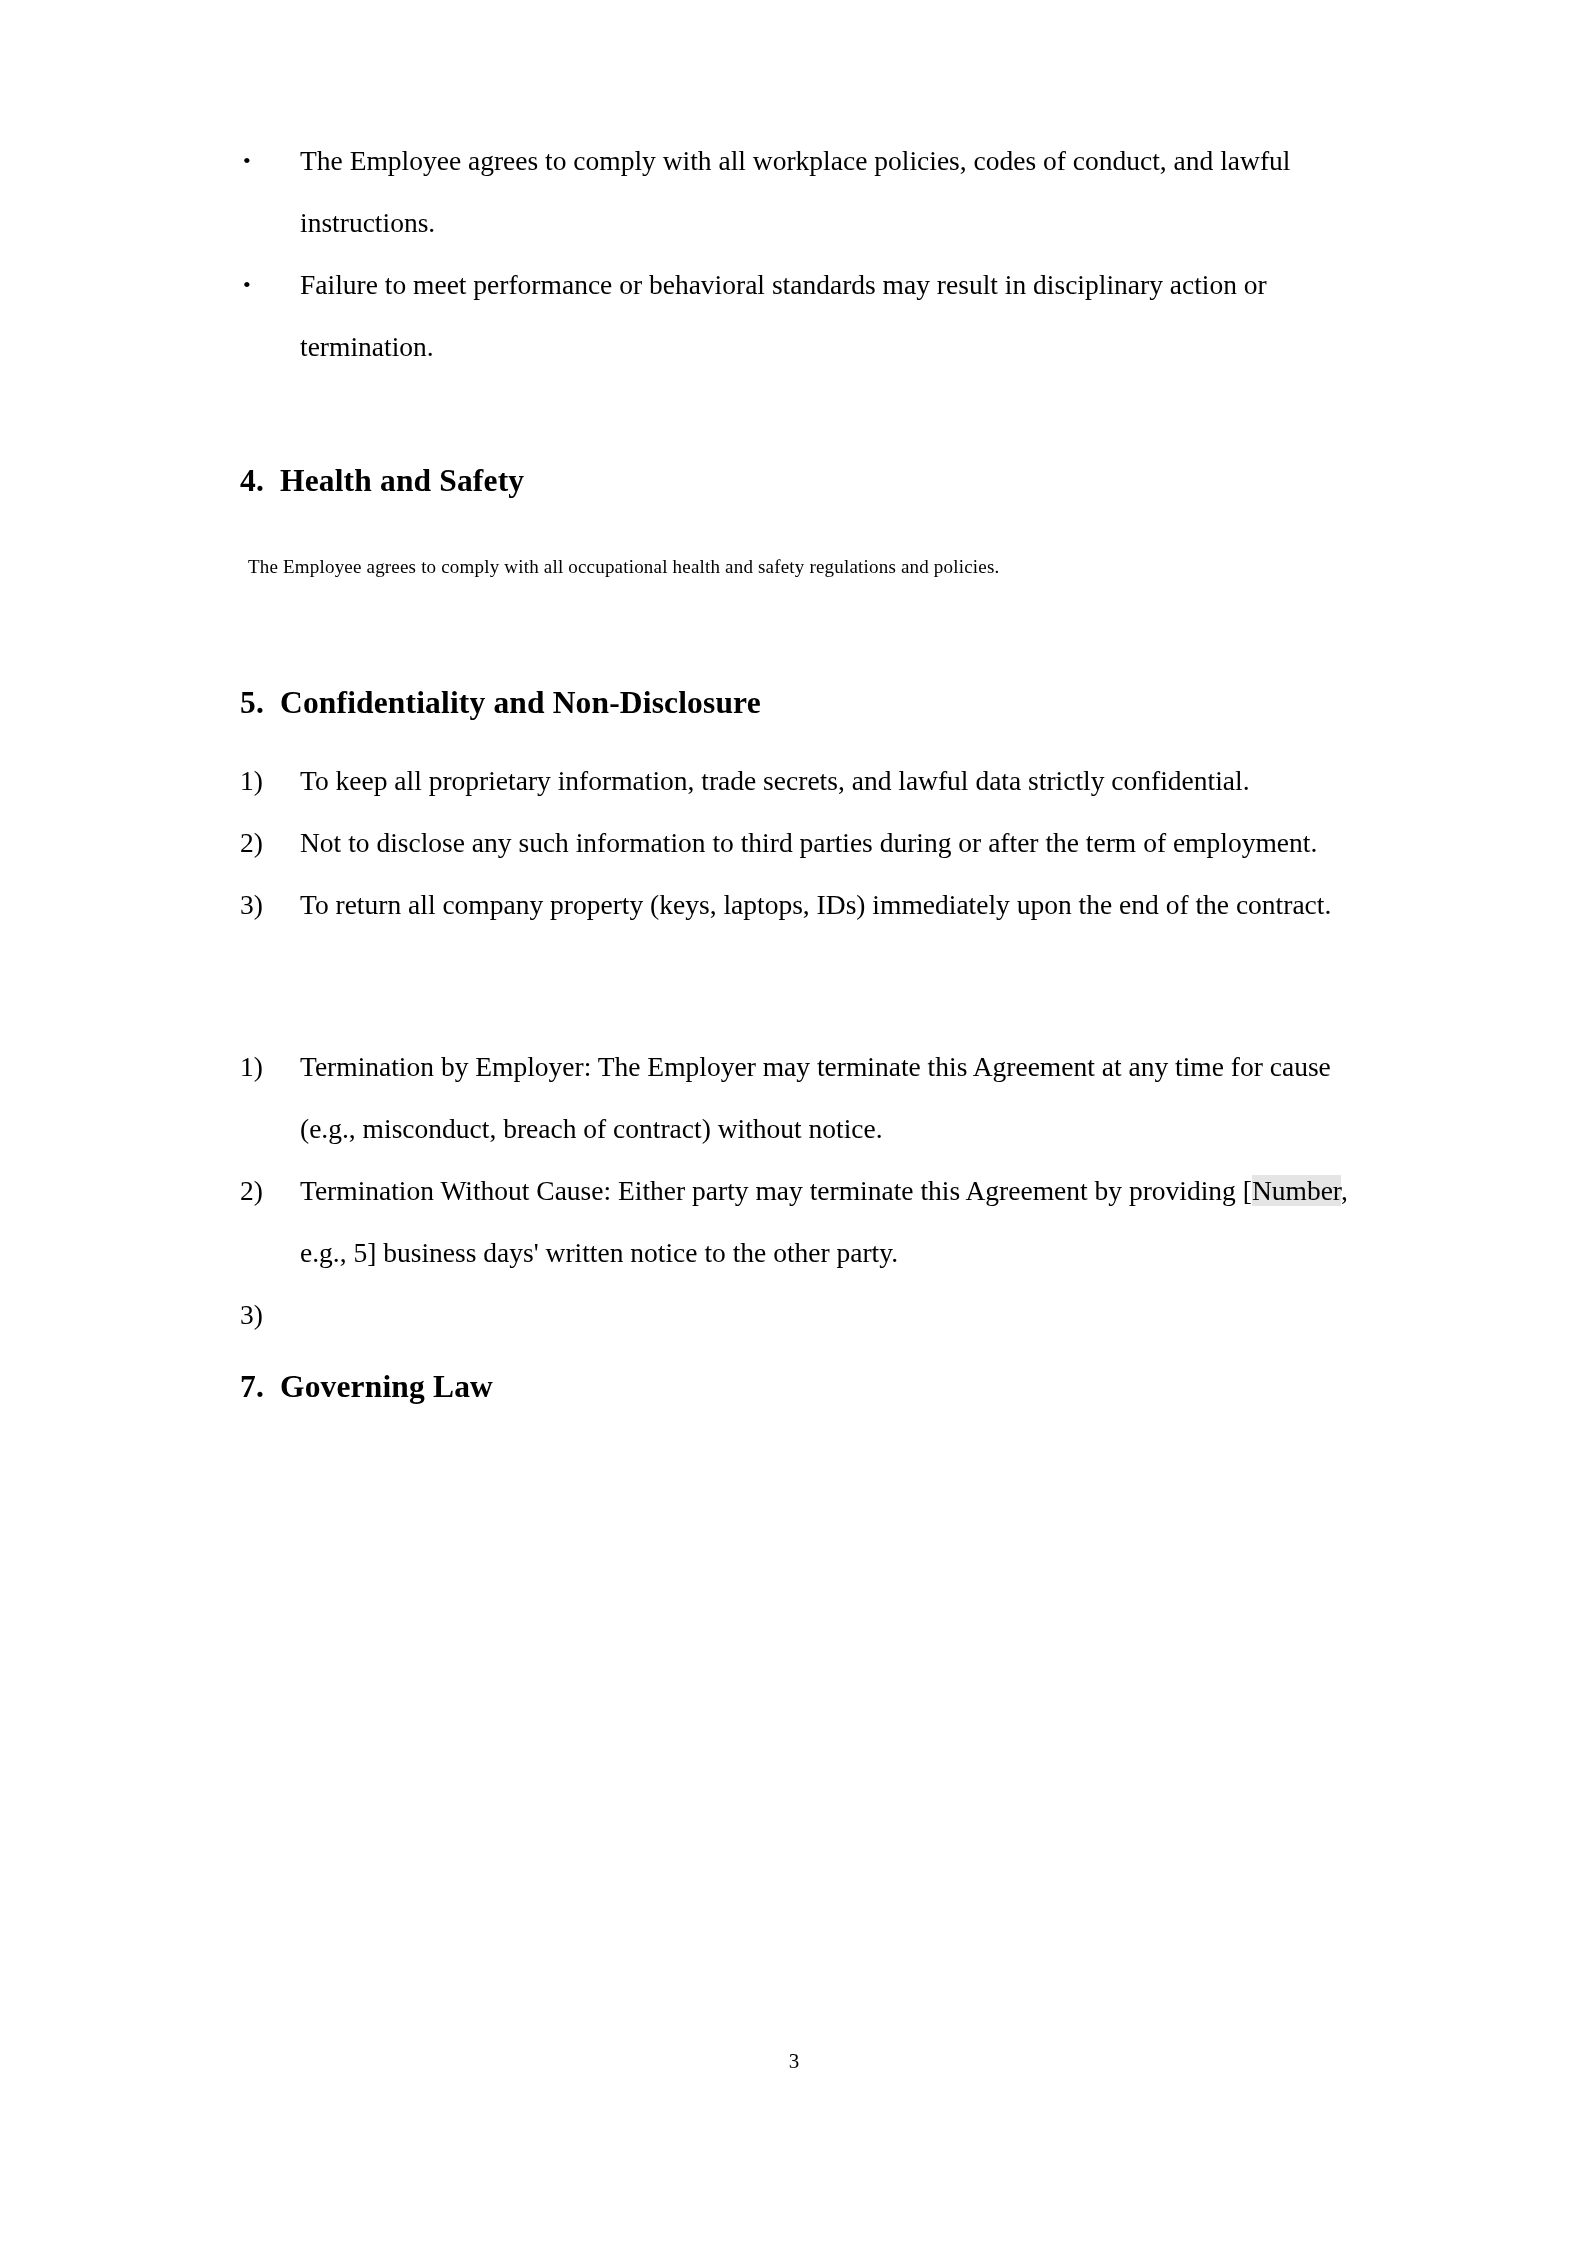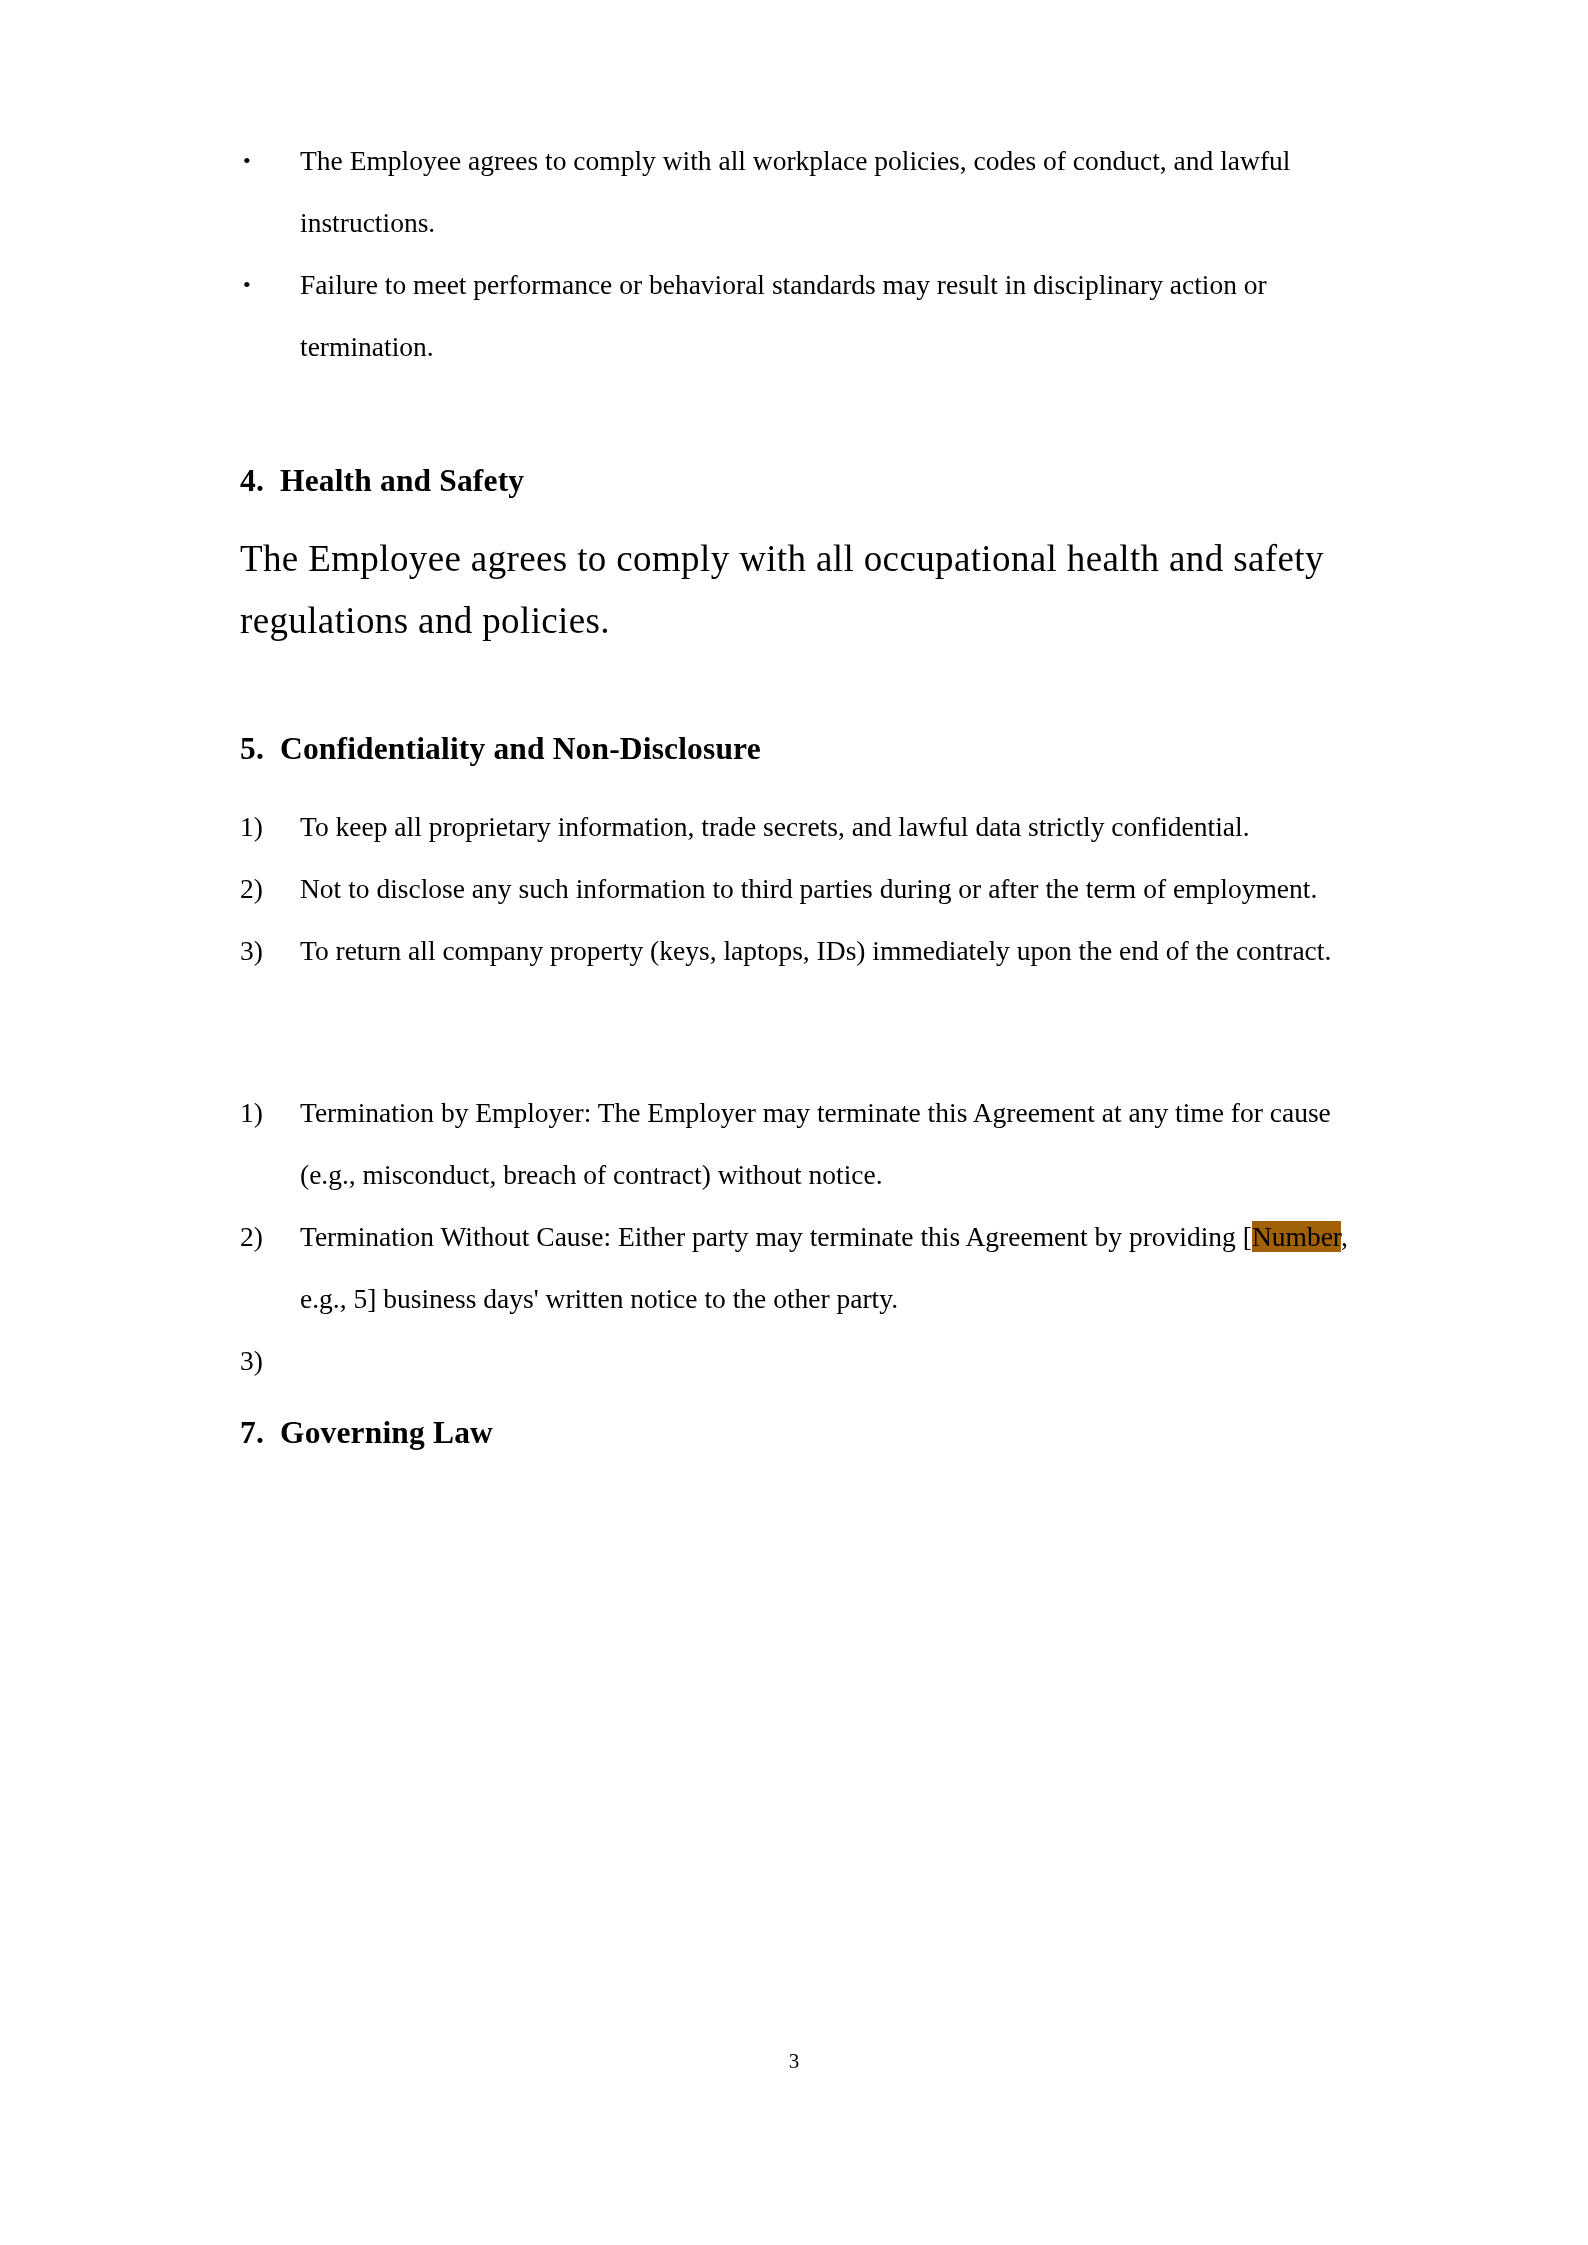--- a/index.html
+++ b/index.html
@@ -18,24 +18,24 @@
   }
   .content {
     position: absolute;
     left: 240px;
     top: 130px;
     width: 1108px;
   }
 
   
   .para {
-    font-size: 37px;
+    font-size: 19px;
     line-height: 62px;
     text-align: left;
-    margin: 0;
+    margin: 8px;
     letter-spacing: 0.01em;
   }
 
   .heading {
     font-size: 31.5px;
     font-weight: bold;
     line-height: 50px;
     margin: 0;
     letter-spacing: 0.005em;
     white-space: pre;
@@ -70,21 +70,21 @@
   .item-text { display: inline; }
   .item-text b { font-weight: normal; }
 
   
   .gap-sm  { height: 22px; }
   .gap-lg  { height: 72px; }
   .gap-xl  { height: 78px; }
 
   
   .hl {
-    background-color: #a16207;
+    background-color: #e5e5e5;
     padding: 0 0 0 0;
     box-decoration-break: clone;
     -webkit-box-decoration-break: clone;
   }
 
   
   .footer {
     position: absolute;
     left: 0;
     top: 2046px;

